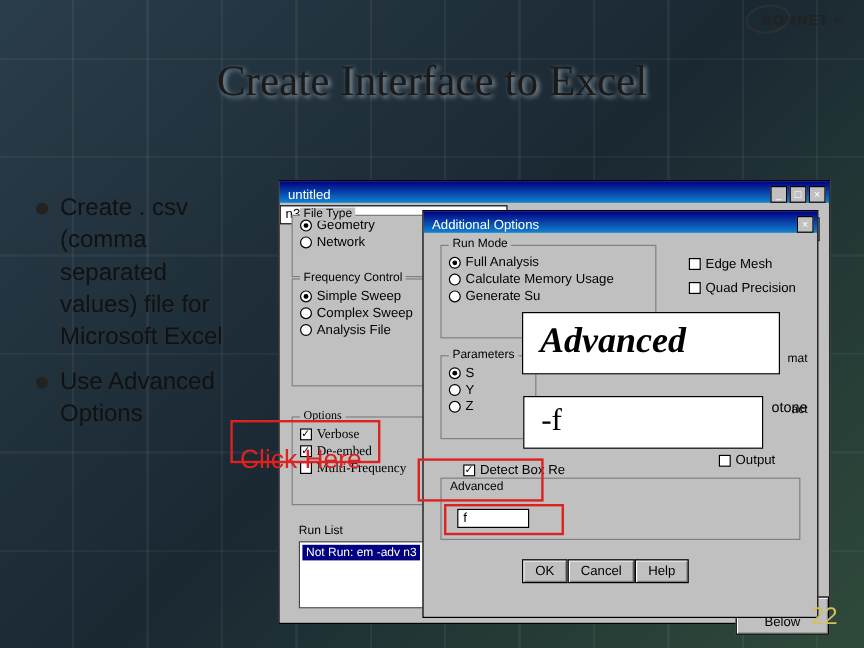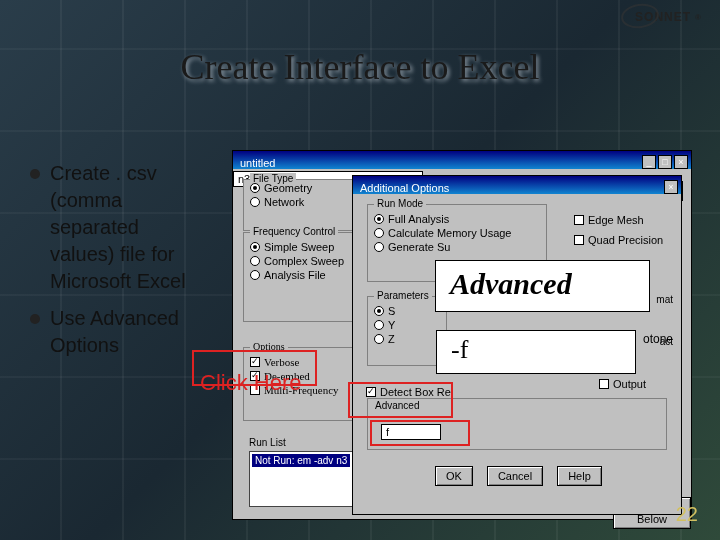--- a/index.html
+++ b/index.html
@@ -102,31 +102,31 @@
 
   
   .win2 { left:352px; top:175px; width:330px; height:340px; z-index:4; }
   .g-runmode { left:14px; top:28px; width:180px; height:78px; }
   .ck-edge { position:absolute; left:215px; top:36px;justify-content:center; }
   .ck-quad { position:absolute; left:215px; top:56px; }
   .g-params { left:14px; top:120px; width:80px; height:70px; }
   .g-adv { position:absolute; left:14px; top:222px; width:300px; height:52px; }
   .lab-adv { position:absolute; left:20px; top:224px; font-size:10px; background:#c0c0c0; padding:0 2px; }
   .inp-adv { position:absolute; left:28px; top:248px; width:60px; }
-  .btn-row { position:absolute; left:82px; top:290px; display:flex; gap:14px; }
+  .btn-row { position:absolute; left:82px; top:290px; display:flex; }
   .ck-output { position:absolute; left:240px; top:200px; }
 
   
   .callout { position:absolute; background:#fff; border:1px solid #000; z-index:8; font-family:"Times New Roman",serif; }
   .callout1 { left:435px; top:260px; width:215px; height:52px; font-size:30px; font-style:italic; font-weight:bold; padding:6px 14px; }
   .callout2 { left:436px; top:330px; width:200px; height:44px; font-size:26px; padding:4px 14px; }
   .red-box2 { left:348px; top:382px; width:105px; height:36px; }
   .red-box3 { left:370px; top:420px; width:100px; height:26px; }
 
-  .detect-box { position:absolute; left:366px; top:386px; font-size:11px; display:flex; align-items:center; gap:4px; z-index:5; }
+  .detect-box { position:absolute; left:386px; top:386px; font-size:11px; display:flex; align-items:center; gap:4px; z-index:5; }
   .detect-box .c { width:10px; height:10px; border:1px solid #000; background:#fff; position:relative; }
   .detect-box .c::after { content:'✓'; position:absolute; font-size:9px; left:0; top:-2px; }
 </style>
 </head>
 <body>
 
 <div class="bg-pattern"></div>
 
 <div class="logo">
   <div class="logo-ring"></div>

